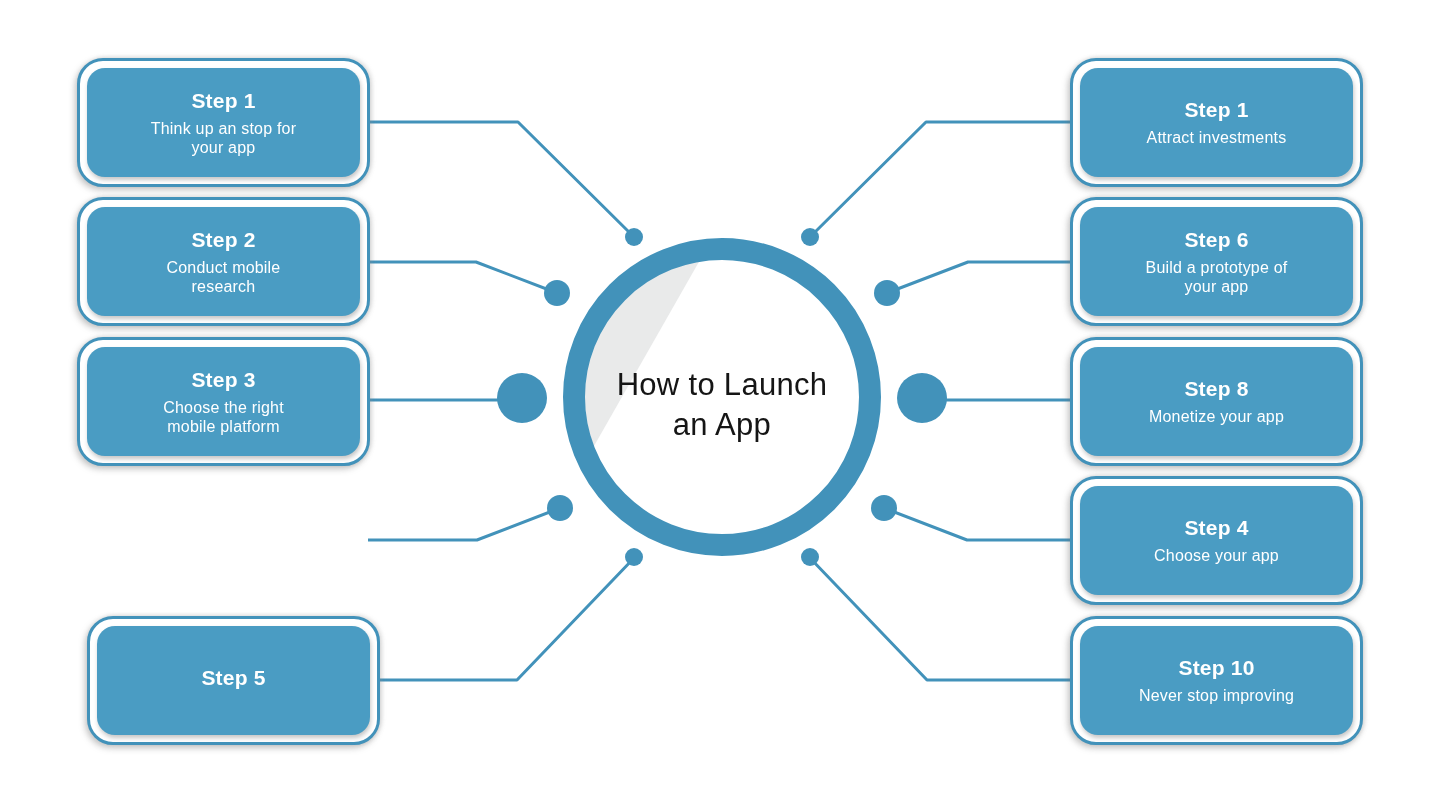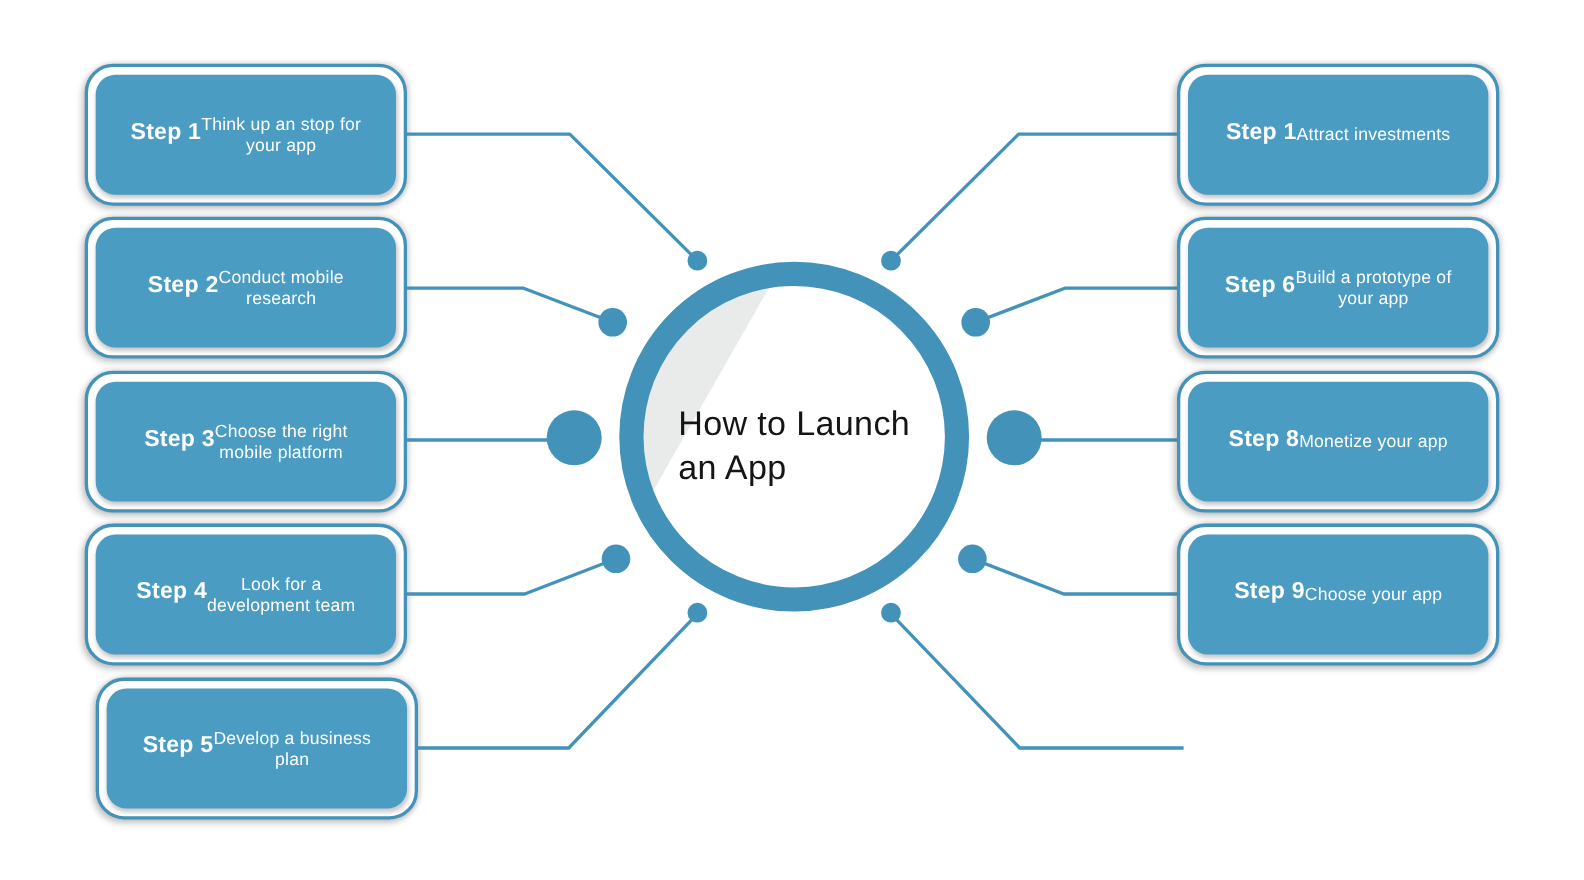--- a/index.html
+++ b/index.html
@@ -29,35 +29,35 @@
     background:#ffffff;
     border:3px solid var(--box-border);
     border-radius:26px;
     box-shadow:-2px 3px 6px rgba(110,110,110,.40), 2px -1px 4px rgba(150,150,150,.28);
   }
   .step-box-inner{
     position:absolute;inset:7px;
     background:var(--box-fill);
     border-radius:18px;
     box-shadow:1px 3px 4px rgba(70,70,70,.30);
-    display:flex;flex-direction:row;align-items:center;justify-content:center;
+    display:flex;flex-direction:column;align-items:center;justify-content:center;
     text-align:center;
     color:var(--text-on-box);
     padding:6px 18px;
   }
   .step-title{
     font-size:21px;font-weight:bold;letter-spacing:.2px;margin-bottom:6px;
   }
   .step-desc{
     font-size:16px;line-height:19px;white-space:pre-line;letter-spacing:.2px;
   }
 
   .center-title{
     position:absolute;left:572px;top:325px;width:300px;height:160px;
-    display:flex;align-items:center;justify-content:center;
+    display:flex;align-items:center;justify-content:center;text-align:center;
     font-size:31px;line-height:40px;color:var(--title-color);
     white-space:pre-line;letter-spacing:.3px;
   }
 </style>
 </head>
 <body>
 
 <div class="canvas">
 
   <svg class="wires" width="1440" height="800" viewBox="0 0 1440 800">
@@ -104,32 +104,23 @@
 research</div>
     </div>
   </div>
   <div class="step-box" style="left:77px;top:337px">
     <div class="step-box-inner">
       <div class="step-title">Step 3</div>
       <div class="step-desc">Choose the right
 mobile platform</div>
     </div>
   </div>
-  <div class="step-box" style="left:77px;top:476px">
-    <div class="step-box-inner">
-      <div class="step-title">Step 4</div>
-      <div class="step-desc">Look for a
-development team</div>
-    </div>
-  </div>
   <div class="step-box" style="left:87px;top:616px">
     <div class="step-box-inner">
       <div class="step-title">Step 5</div>
-      <div class="step-desc">Develop a business
-plan</div>
     </div>
   </div>
 
   <div class="step-box" style="left:1070px;top:58px">
     <div class="step-box-inner">
       <div class="step-title">Step 1</div>
       <div class="step-desc">Attract investments</div>
     </div>
   </div>
   <div class="step-box" style="left:1070px;top:197px">
@@ -140,21 +131,27 @@
     </div>
   </div>
   <div class="step-box" style="left:1070px;top:337px">
     <div class="step-box-inner">
       <div class="step-title">Step 8</div>
       <div class="step-desc">Monetize your app</div>
     </div>
   </div>
   <div class="step-box" style="left:1070px;top:476px">
     <div class="step-box-inner">
-      <div class="step-title">Step 9</div>
+      <div class="step-title">Step 4</div>
       <div class="step-desc">Choose your app</div>
+    </div>
+  </div>
+  <div class="step-box" style="left:1070px;top:616px">
+    <div class="step-box-inner">
+      <div class="step-title">Step 10</div>
+      <div class="step-desc">Never stop improving</div>
     </div>
   </div>
 
   <div class="center-title">How to Launch
 an App</div>
 
 </div>
 
 </body></html>

